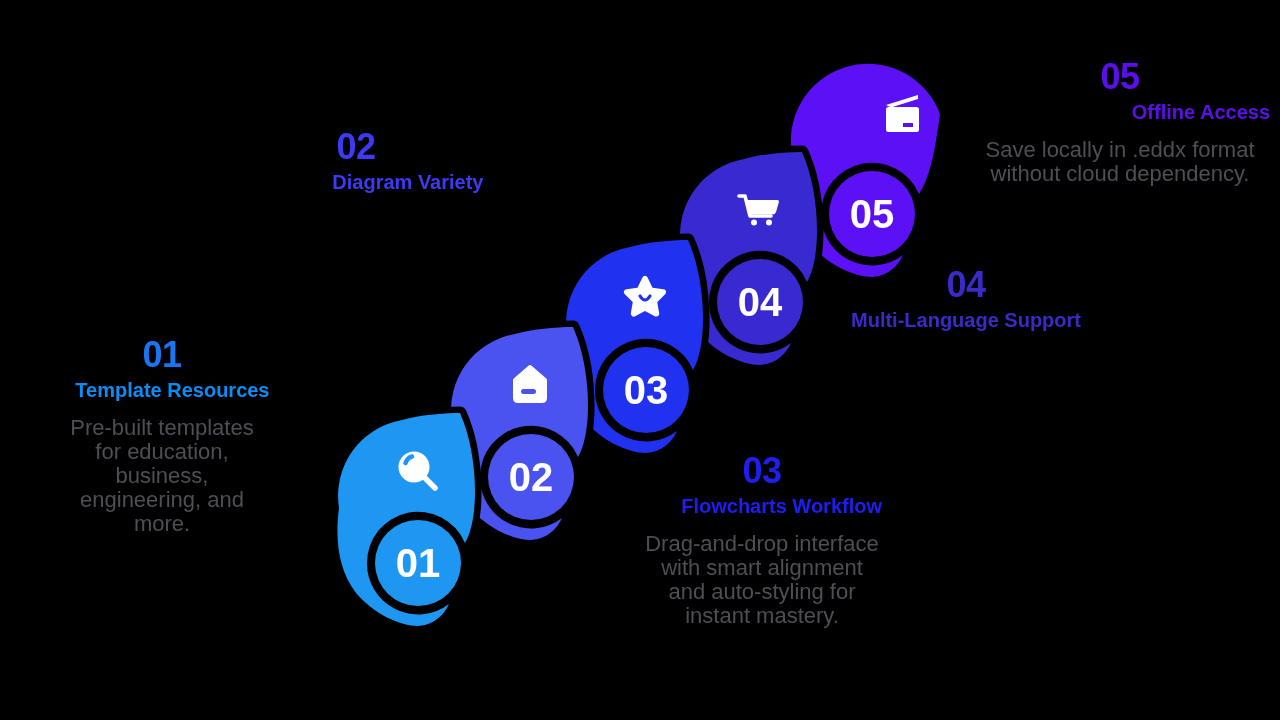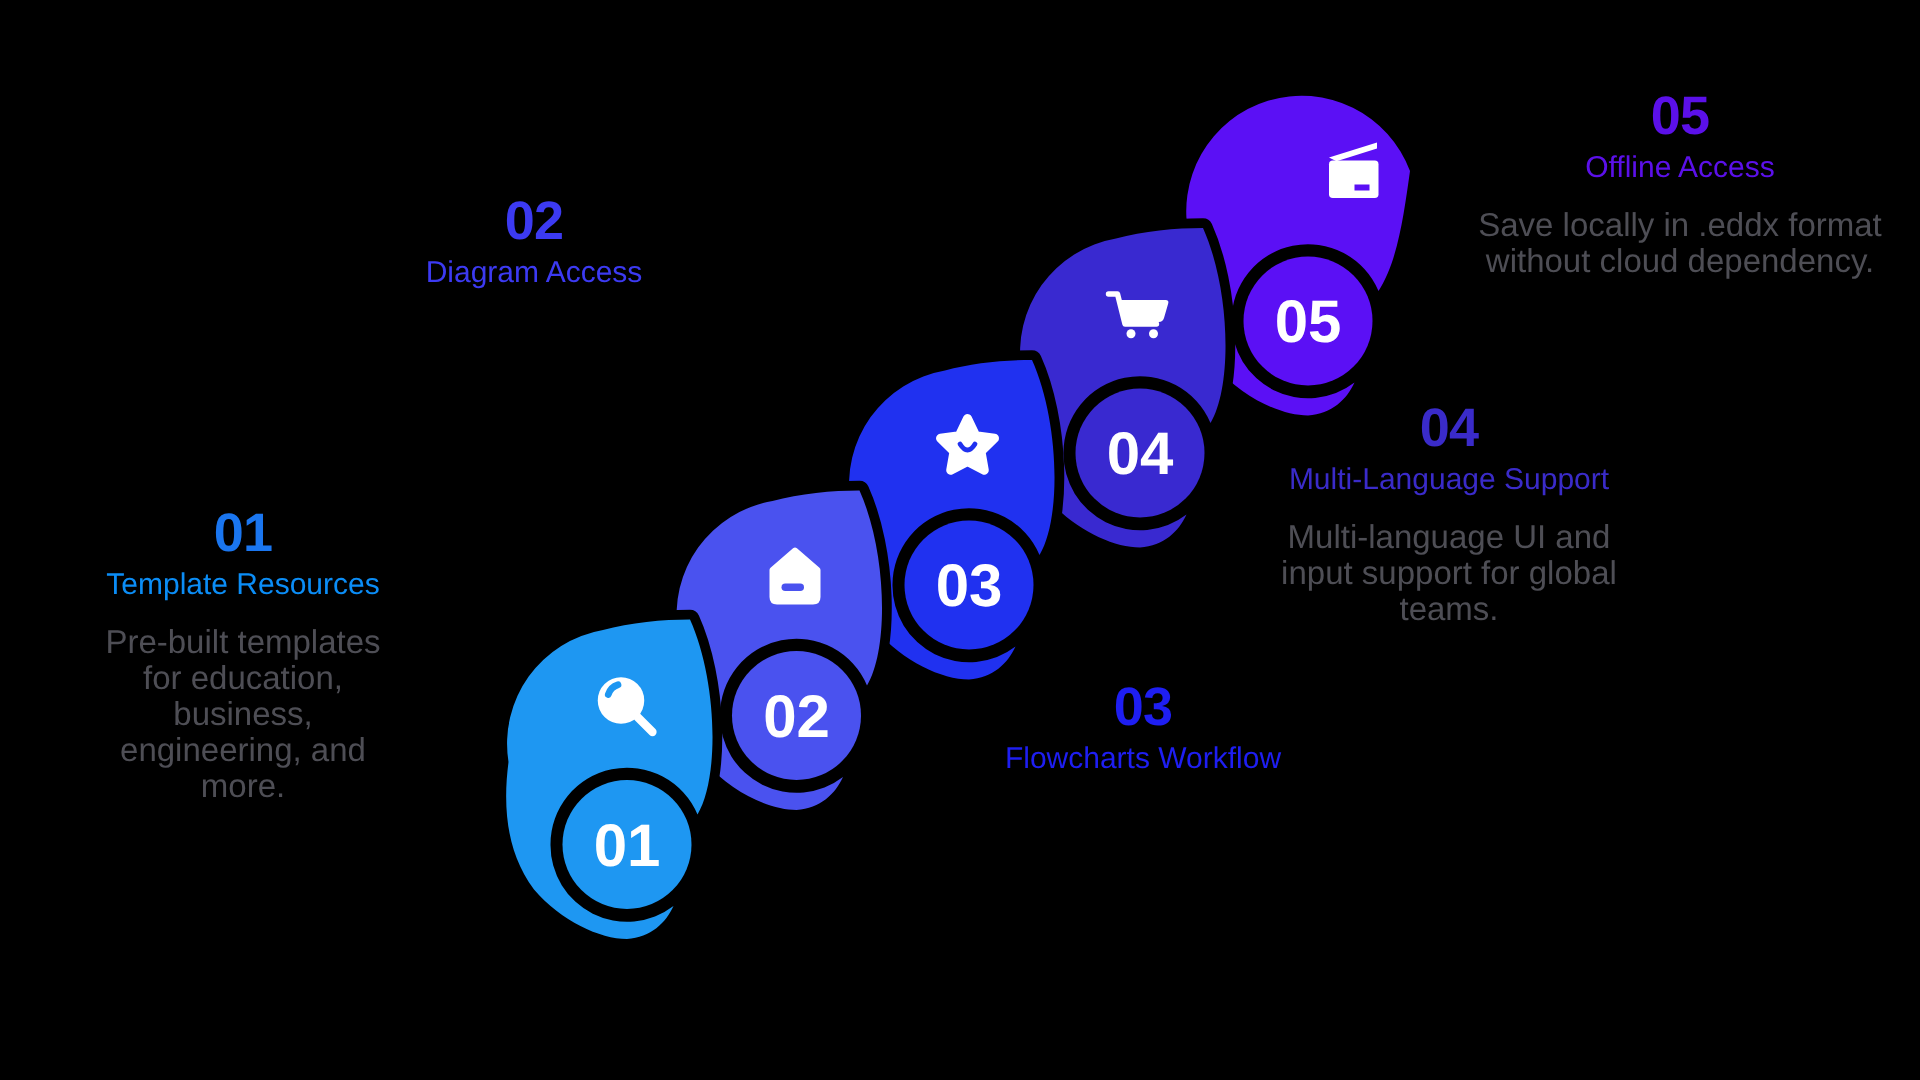--- a/index.html
+++ b/index.html
@@ -15,22 +15,22 @@
   .disc-num{
     fill:#fff;font-family:"Liberation Sans",sans-serif;
     font-weight:bold;font-size:40px;text-anchor:middle;
   }
   .step-text{position:absolute;text-align:center;}
   .num{
     font-size:36px;font-weight:bold;line-height:38px;
     letter-spacing:-0.5px;color:var(--num);
   }
   .title{
-    font-size:20px;font-weight:normal;line-height:24px;
-    margin-top:4px;color:var(--title);
+    font-size:20px;font-weight:bold;line-height:24px;
+    margin-top:4px;color:var(--title);text-align:right;
   }
   .desc{
     font-size:22px;line-height:24px;margin-top:14px;
     color:var(--desc);
   }
   #icon-defs{position:absolute;width:0;height:0;overflow:hidden;}
 </style>
 </head>
 <body>
 
@@ -72,21 +72,20 @@
     <path d="M -12,-10 L 18,-10 Q 20.5,-10 19.8,-7.6 L 17,2 Q 16.2,4.6 13.5,4.6 L -8.5,4.6 Z" fill="#fff"></path>
     <circle cx="-5" cy="12.5" r="3" fill="#fff"></circle>
     <circle cx="10" cy="12.5" r="3" fill="#fff"></circle>
   </g>
             </g>
       </g>
     </svg>
     <div class="step-text" style="left: 851px; top: 266px; width: 230px;">
       <div class="num">04</div>
       <div class="title">Multi-Language Support</div>
-      <div class="desc">Multi-language UI and input support for global teams.</div>
     </div>
   </div>
 
   <div class="step" style="--c: #2031F0; --num: #1E1EF2; --title: #1E1EF2; --desc: #4E4E55;">
     <svg class="blob-svg" width="190" height="235" viewBox="0 0 190 235" style="left: 546px; top: 225px;">
       <g transform="translate(100,165)">
         <path class="blob" d="M 42,-150 C 24,-150 2,-148 -16,-143 A 77 77 0 0 0 -79,-55 C -83,-24 -80,6 -62,30 C -44,51 -18,63 0,63 C 16,62 26,52 31,41 A 51 51 0 0 1 -51,0 A 51 51 0 0 1 47,-20 C 62,-45 60,-110 42,-150 Z"></path>
         <circle class="ring" r="50" cx="0" cy="0"></circle>
         <circle class="disc" r="43" cx="0" cy="0"></circle>
         <text class="disc-num" x="0" y="14">03</text>
@@ -94,41 +93,42 @@
               <g>
     <path d="M 0,-19 L 5.5,-7.5 L 18,-5.8 L 9,3 L 11.2,15.5 L 0,9.6 L -11.2,15.5 L -9,3 L -18,-5.8 L -5.5,-7.5 Z" fill="#fff" stroke="#fff" stroke-width="6" stroke-linejoin="round"></path>
     <path d="M -5,-2 Q 0,6 5,-2" stroke="var(--c)" stroke-width="3.2" fill="none" stroke-linecap="round"></path>
   </g>
             </g>
       </g>
     </svg>
     <div class="step-text" style="left: 642px; top: 452px; width: 240px;">
       <div class="num">03</div>
       <div class="title">Flowcharts Workflow</div>
+      <div class="desc">Drag-and-drop interface with smart alignment and auto-styling for instant mastery.</div>
     </div>
   </div>
 
   <div class="step" style="--c: #4A52EF; --num: #3C3AF2; --title: #3C3AF2; --desc: #4E4E55;">
     <svg class="blob-svg" width="190" height="235" viewBox="0 0 190 235" style="left: 431px; top: 312px;">
       <g transform="translate(100,165)">
         <path class="blob" d="M 42,-150 C 24,-150 2,-148 -16,-143 A 77 77 0 0 0 -79,-55 C -83,-24 -80,6 -62,30 C -44,51 -18,63 0,63 C 16,62 26,52 31,41 A 51 51 0 0 1 -51,0 A 51 51 0 0 1 47,-20 C 62,-45 60,-110 42,-150 Z"></path>
         <circle class="ring" r="50" cx="0" cy="0"></circle>
         <circle class="disc" r="43" cx="0" cy="0"></circle>
         <text class="disc-num" x="0" y="14">02</text>
         <g class="icon-slot" transform="translate(-1,-92)">
               <g>
     <path d="M 0,-18 L 15,-5 L 15,13 Q 15,16 12,16 L -12,16 Q -15,16 -15,13 L -15,-5 Z" fill="#fff" stroke="#fff" stroke-width="4" stroke-linejoin="round"></path>
     <rect x="-9" y="4" width="15" height="5" rx="2.5" fill="var(--c)"></rect>
   </g>
             </g>
       </g>
     </svg>
     <div class="step-text" style="left: 228.5px; top: 128px; width: 255px;">
       <div class="num">02</div>
-      <div class="title">Diagram Access</div>
+      <div class="title">Diagram Variety</div>
     </div>
   </div>
 
   <div class="step" style="--c: #1E97F2; --num: #1A76F0; --title: #0B8DF6; --desc: #4E4E55;">
     <svg class="blob-svg" width="190" height="235" viewBox="0 0 190 235" style="left: 318px; top: 398px;">
       <g transform="translate(100,165)">
         <path class="blob" d="M 42,-150 C 24,-150 2,-148 -16,-143 A 77 77 0 0 0 -79,-55 C -83,-24 -80,6 -62,30 C -44,51 -18,63 0,63 C 16,62 26,52 31,41 A 51 51 0 0 1 -51,0 A 51 51 0 0 1 47,-20 C 62,-45 60,-110 42,-150 Z"></path>
         <circle class="ring" r="50" cx="0" cy="0"></circle>
         <circle class="disc" r="43" cx="0" cy="0"></circle>
         <text class="disc-num" x="0" y="14">01</text>

